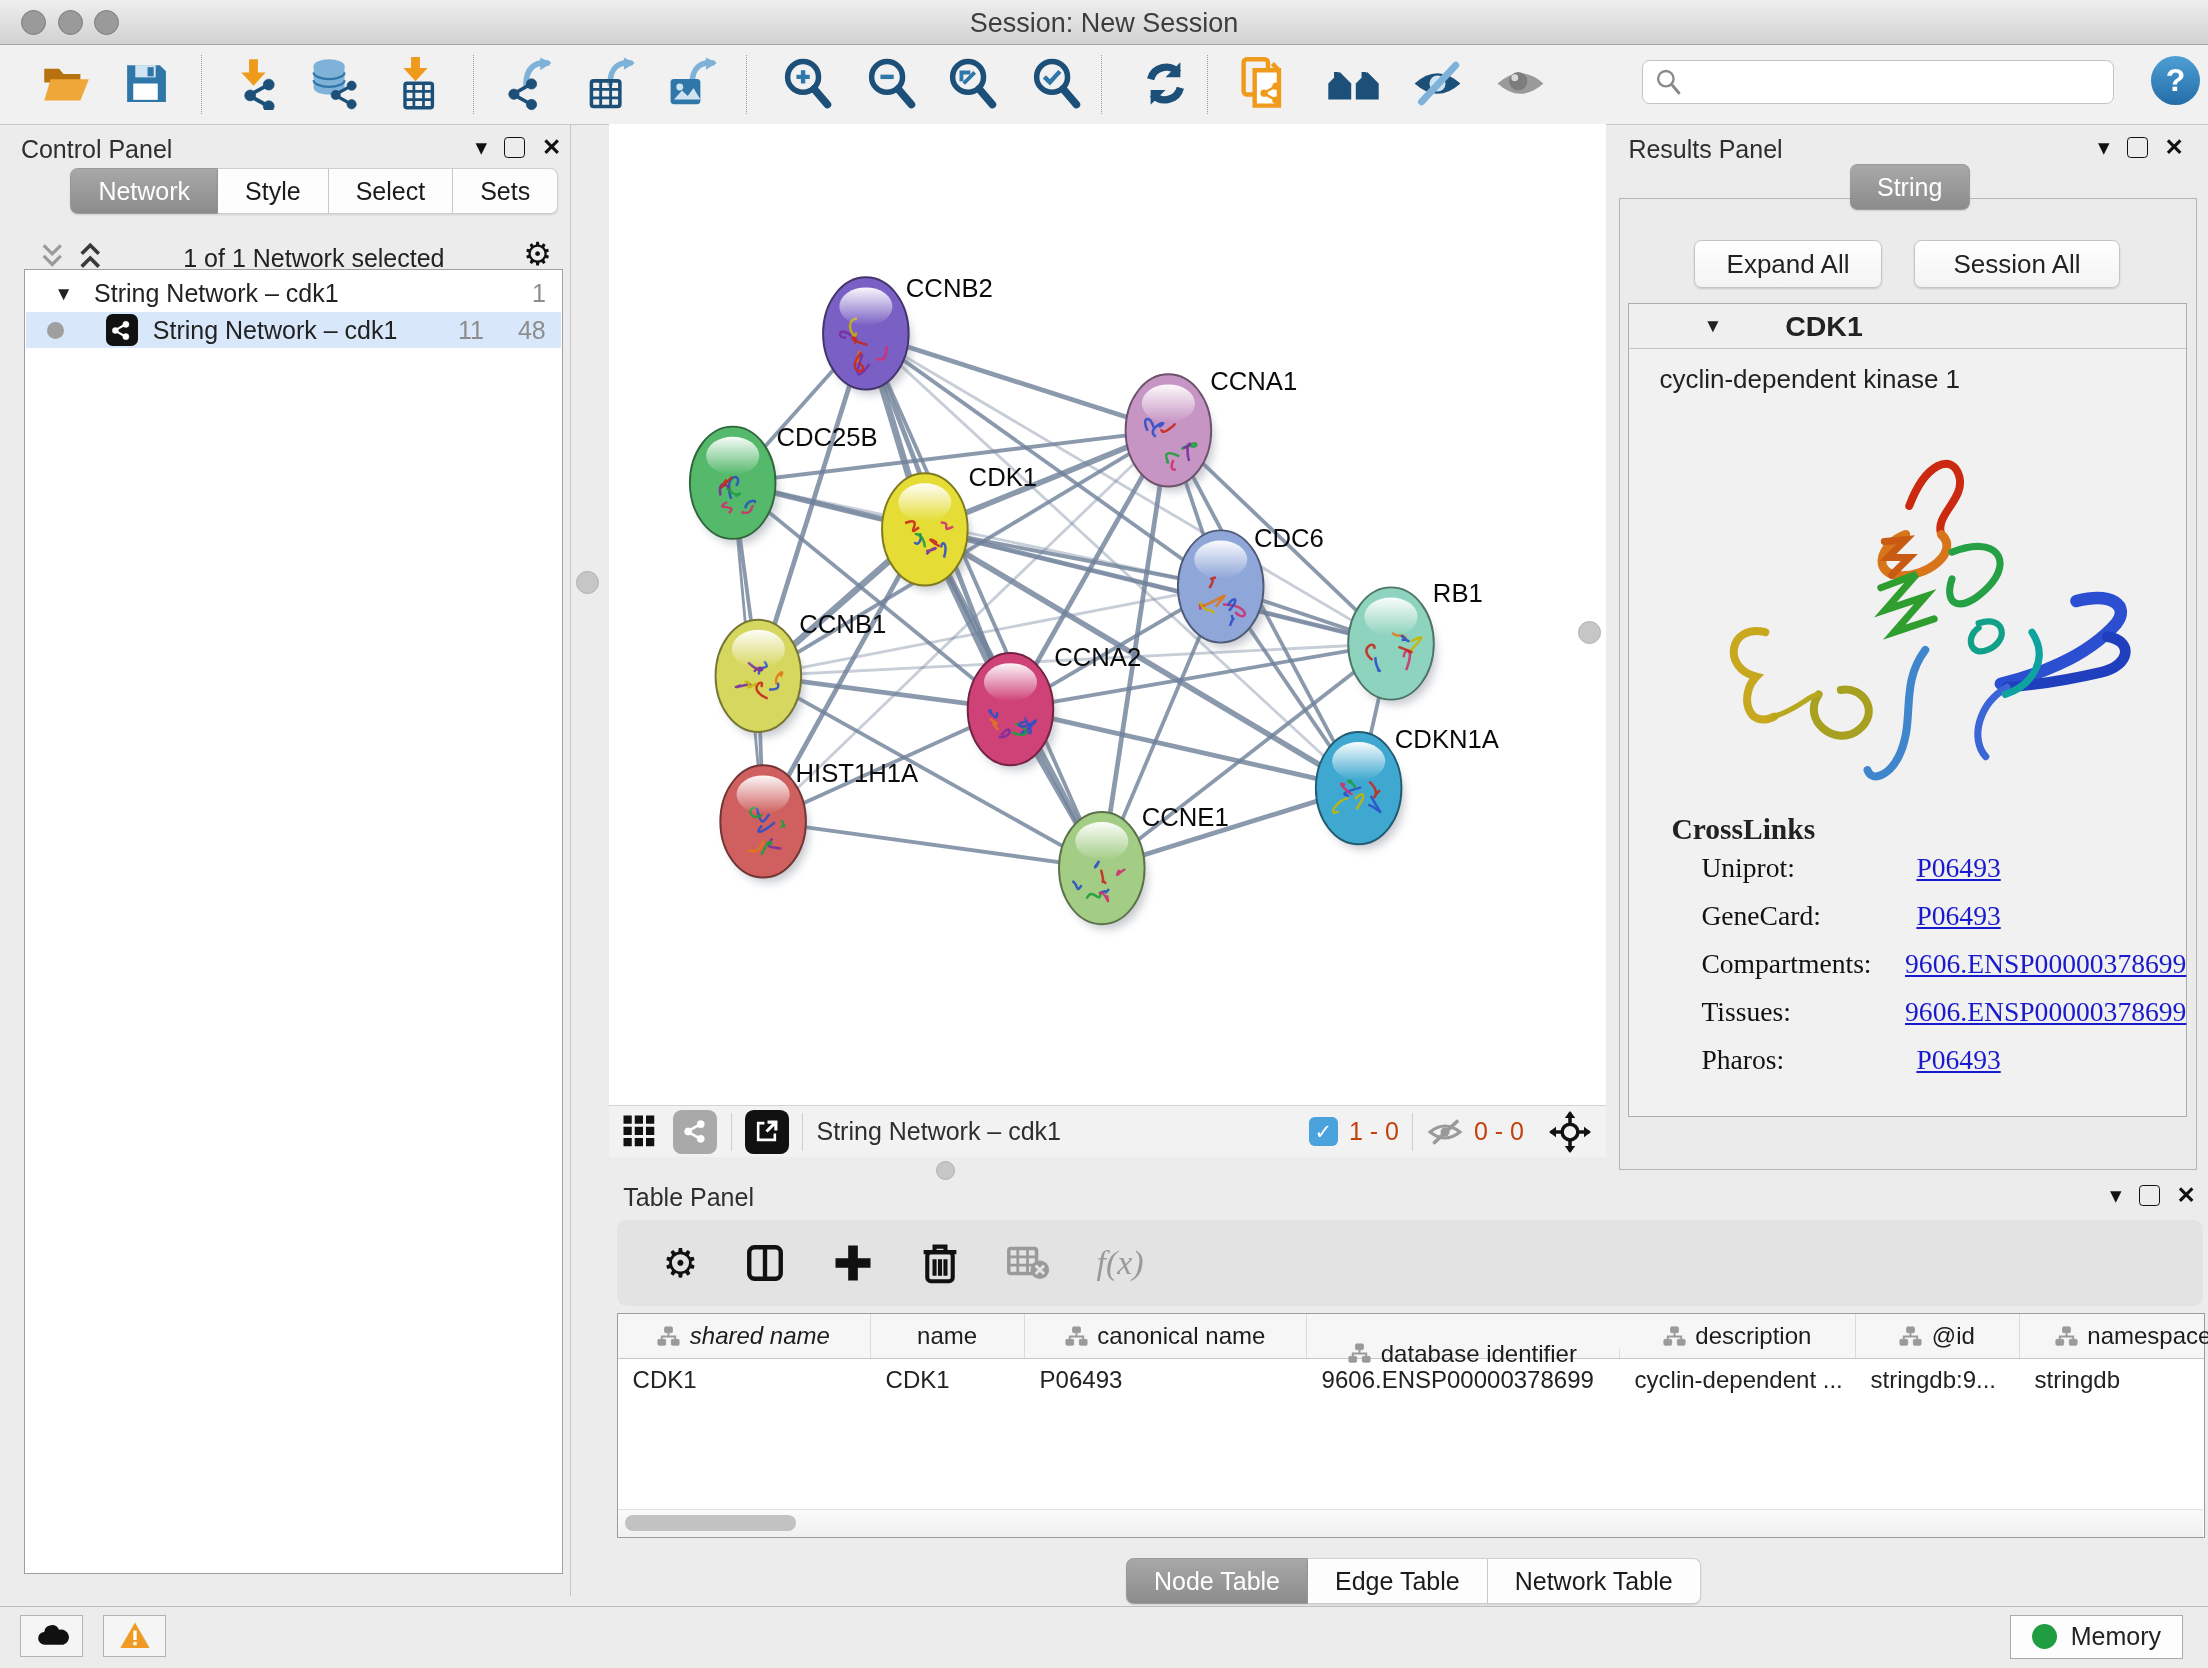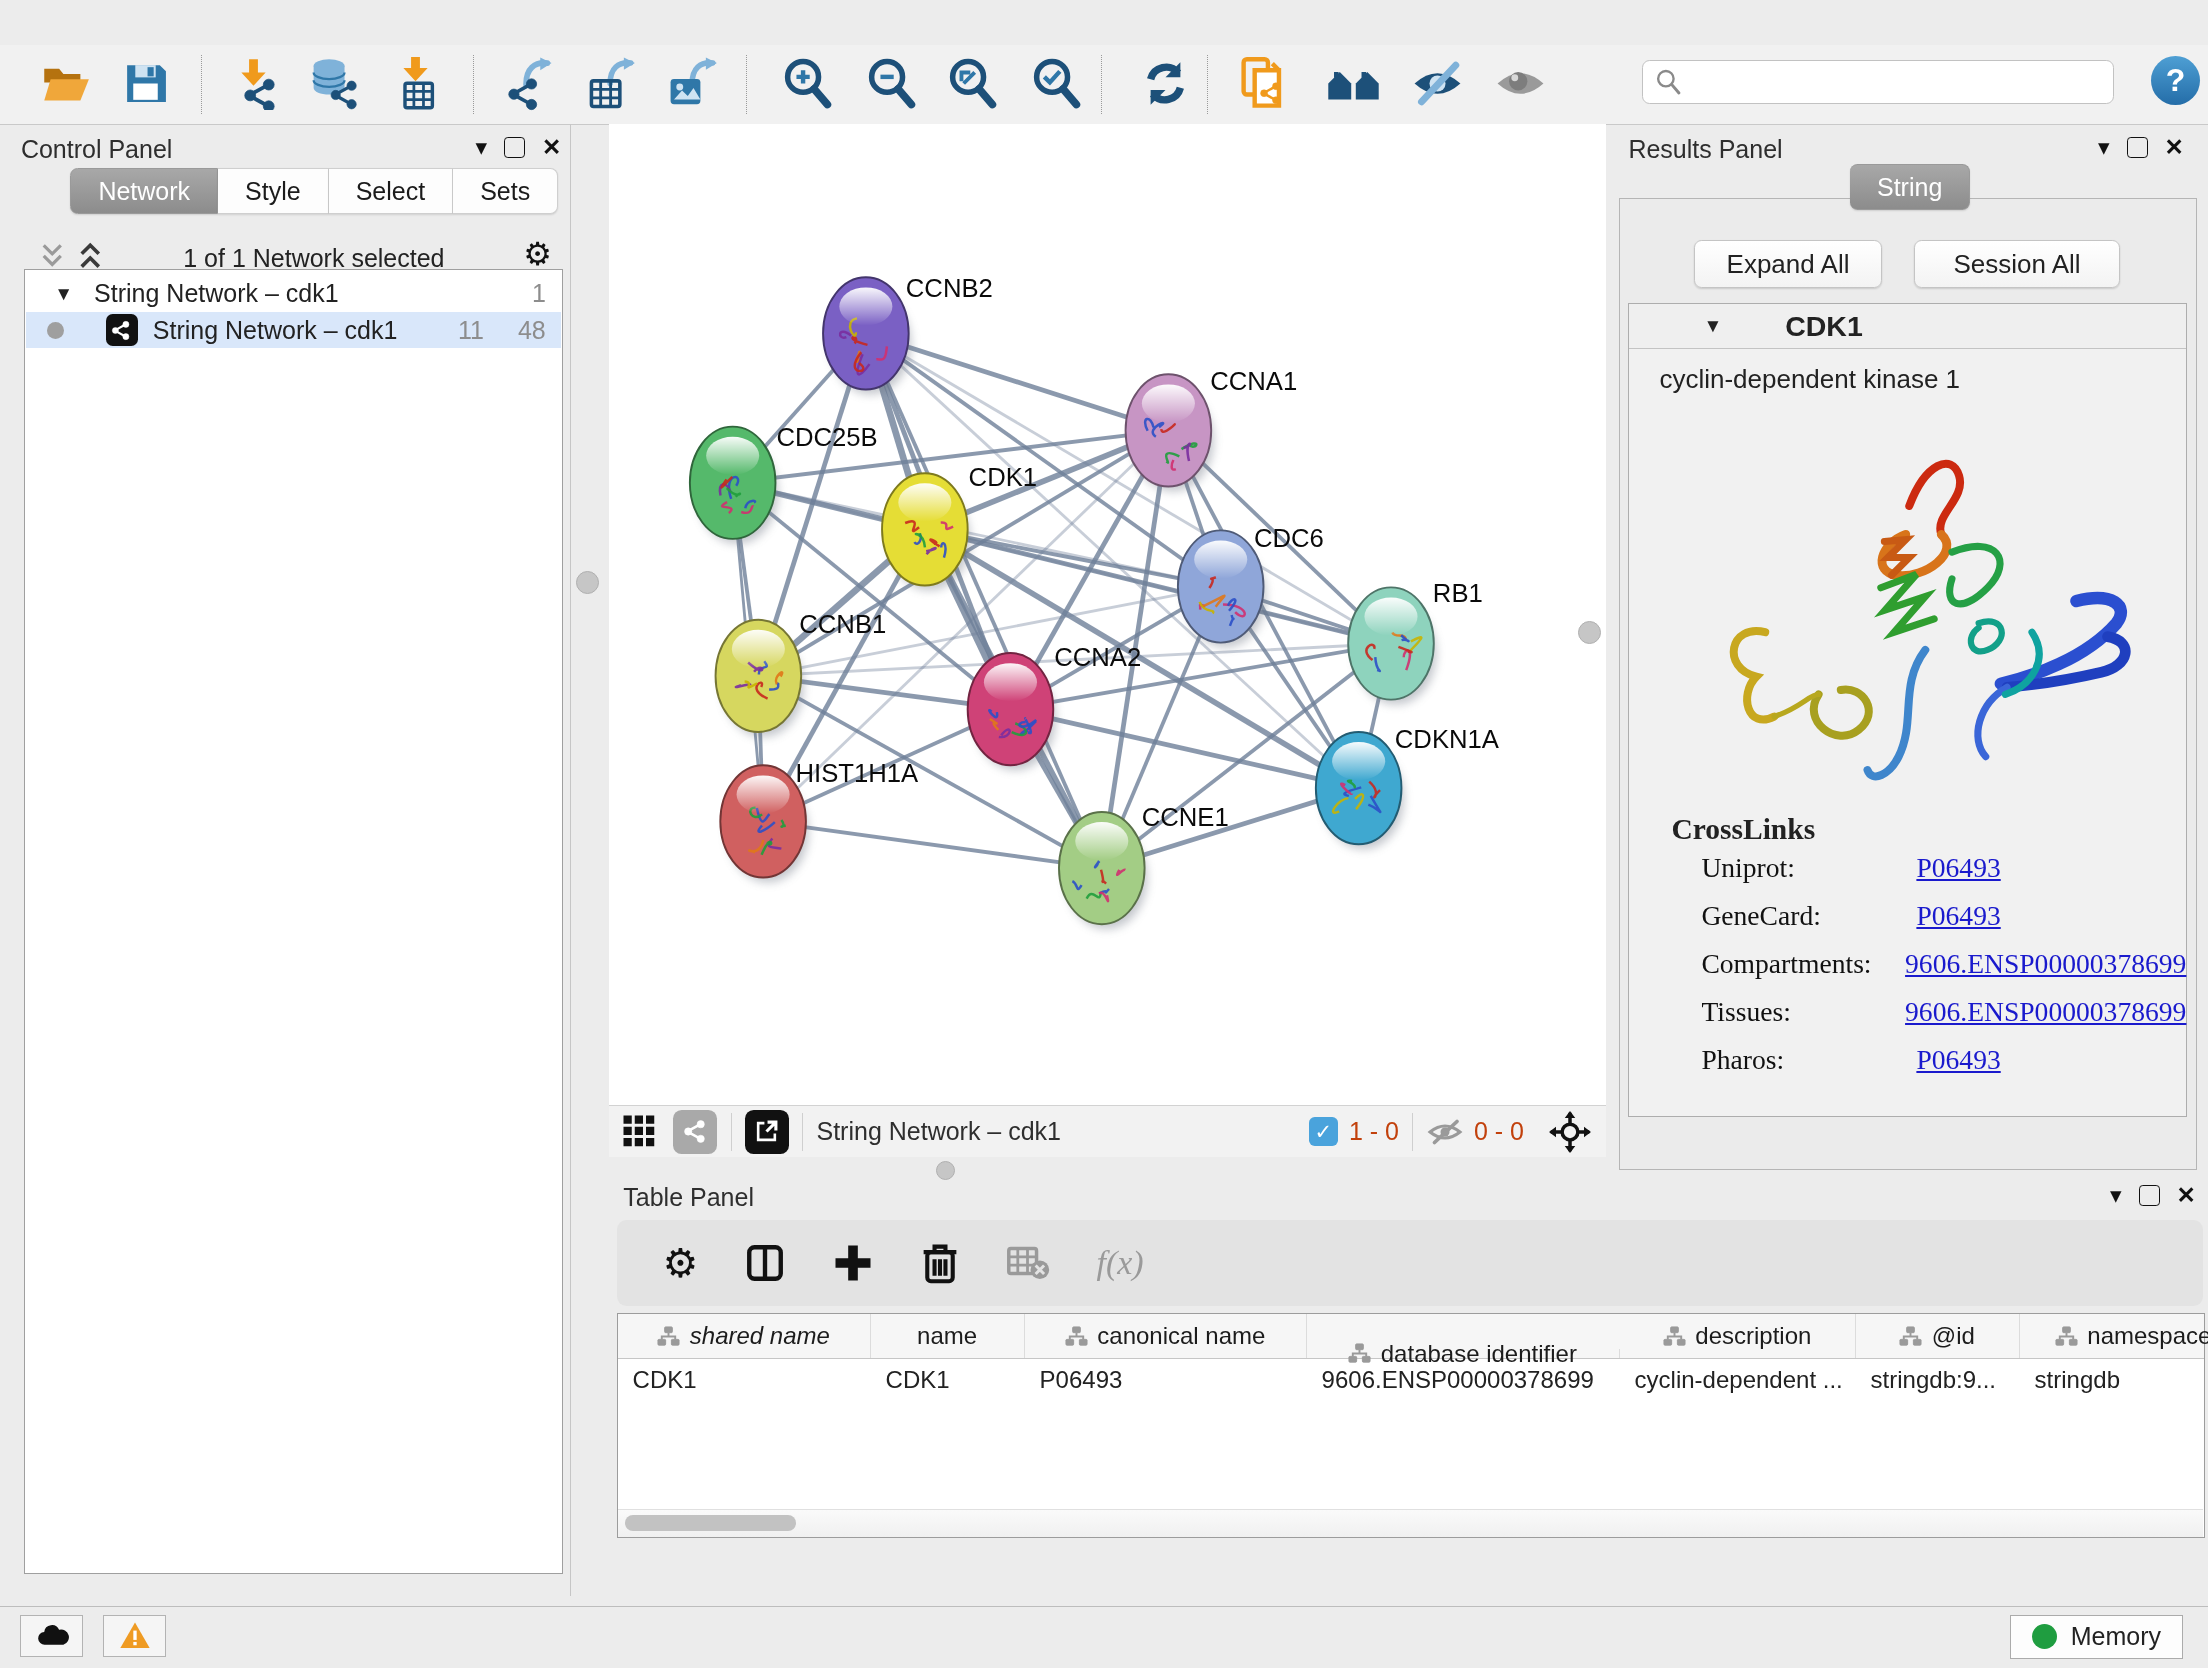--- a/index.html
+++ b/index.html
@@ -117,20 +117,26 @@
       </g>
       <g id="sym-treeicon">
         <rect x="8" y="1" width="8" height="6" rx="1"></rect>
           <rect x="1" y="14" width="8" height="6" rx="1"></rect>
         <rect x="15" y="14" width="8" height="6" rx="1"></rect>
         <path d="M12 7 V11 M5 14 V11 H19 V14" fill="none" stroke-width="2"></path>
       </g>
     </defs>
   </svg>
 
+  <div class="abs titlebar">
+    <div class="abs tl" style="left:21px"></div>
+    <div class="abs tl" style="left:58px"></div>
+    <div class="abs tl" style="left:94px"></div>
+    <div class="abs titletext">Session: New Session</div>
+  </div>
 
   <div class="abs toolbar">
     <div class="abs tbtn" style="left:38px">
       <svg width="51" height="51" viewBox="0 0 48 48">
         <path d="M4 10 h14 l4 5 h16 v8 H4z" fill="#b5720f"></path>
         <path d="M4 40 L10 20 H46 L38 40z" fill="#f0a73a"></path>
       </svg>
     </div>
     <div class="abs tbtn" style="left:118px">
       <svg width="49" height="49" viewBox="0 0 48 48">
@@ -729,20 +735,25 @@
             <div class="td" style="width: 236px;">cyclin-dependent ...</div>
             <div class="td" style="width: 164px;">stringdb:9...</div>
             <div class="td" style="width: 228px;">stringdb</div>
           </div>
         </div>
       <div class="hscroll abs" style="left:0;bottom:0;width:1585px;height:27px;">
         <div class="hthumb abs" style="left:7.6px;top:4.8px;width:171px;height:16px;"></div>
       </div>
     </div>
 
+    <div class="abs segtabs" style="left:517px;top:386px" id="table-tabs">
+        <div class="segtab sel">Node Table</div>
+        <div class="segtab">Edge Table</div>
+        <div class="segtab">Network Table</div>
+      </div>
   </div>
 
   <div class="abs statusbar" style="left:0;top:1606px;width:2208px;height:59px;">
     <div class="abs sbtn" style="left:20px;top:7.6px">
       <svg width="34" height="25" viewBox="0 0 48 34">
         <path d="M14 30 a9 9 0 0 1 -1 -18 a11 11 0 0 1 21 -3 a8 8 0 0 1 6 21z" fill="#111"></path>
       </svg>
     </div>
     <div class="abs sbtn" style="left:103px;top:7.6px">
       <svg width="32" height="28.5" viewBox="0 0 48 42">

